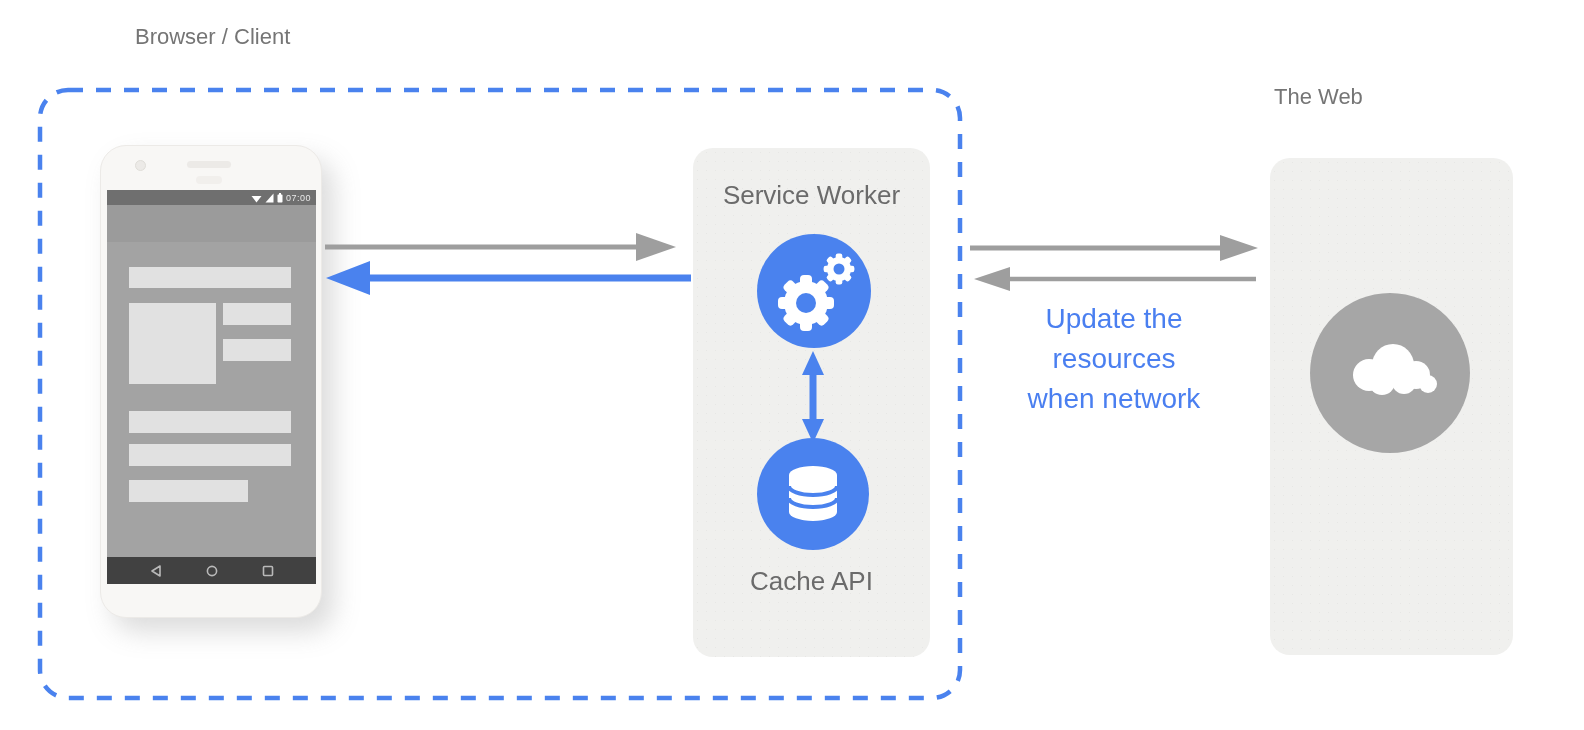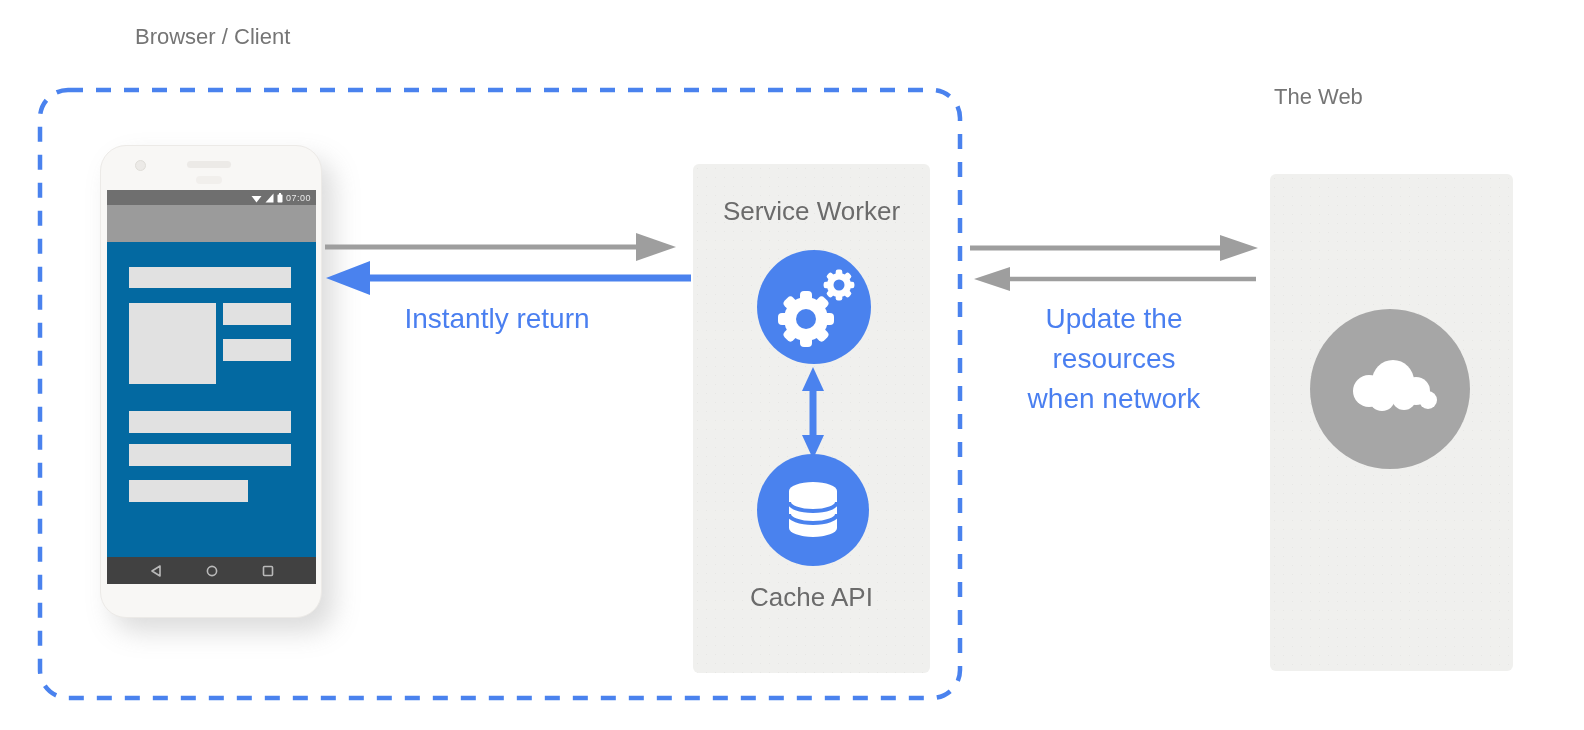--- a/index.html
+++ b/index.html
@@ -20,36 +20,35 @@
 
   
   .heading{color:var(--label-gray);font-size:22px;font-weight:400;}
   .caption{color:var(--blue-text);font-size:28px;line-height:40px;text-align:center;font-weight:400;}
 
   
   .gray-box{
     background:var(--box-bg);
     background-image:radial-gradient(#e7e7e5 0.8px, transparent 0.9px);
     background-size:9px 9px;
-    border-radius:6px;
-    margin-top:16px;
+    border-radius:20px;
   }
   .box-title{color:#6b6b6b;font-size:26px;text-align:center;}
 
   
   .phone-body{
     background:#f8f7f5;
     border:1px solid #eceae7;
     border-radius:26px;
     box-shadow:12px 14px 26px rgba(140,140,140,0.30);
   }
   .phone-camera{width:11px;height:11px;border-radius:50%;background:#eceae7;border:1px solid #e0ded9;}
   .phone-speaker{width:44px;height:7px;border-radius:4px;background:#eceae7;}
   .phone-mic{width:26px;height:8px;border-radius:4px;background:#f1efec;}
-  .phone-screen{background:#0369a1;overflow:hidden;}
+  .phone-screen{background:#a3a3a3;overflow:hidden;}
   .status-bar{background:#6f6f6f;display:flex;align-items:center;justify-content:flex-end;gap:3px;padding-right:5px;}
   .status-time{color:#e8e8e8;font-size:9px;letter-spacing:0.5px;}
   .app-bar{background:#9b9b9b;}
   .ph{background:var(--placeholder);position:absolute;}
   .nav-bar{background:#414141;display:flex;align-items:center;justify-content:center;gap:44px;}
 
   svg{display:block;}
 </style>
 </head>
 <body>
@@ -187,21 +186,20 @@
       <line x1="1006" y1="279" x2="1256" y2="279" stroke="var(--arrow-gray)" stroke-width="4.5"></line>
       <polygon points="974,279 1010,267 1010,291" fill="var(--arrow-gray)"></polygon>
     </g>
   </svg>
 
   <div class="abs heading" style="left:135px;top:24px;">Browser / Client</div>
 
   <div class="abs heading" style="left:1274px;top:84px;width:243px;text-align:left;">The Web</div>
 
   <div class="abs caption" style="left:337px;top:299px;width:320px;">
-    <div>Instantly return</div>
   </div>
 
   <div class="abs caption" style="left:983px;top:299px;width:262px;">
     <div>Update the</div>
     <div>resources</div>
     <div>when network</div>
   </div>
 
 </div>
 

